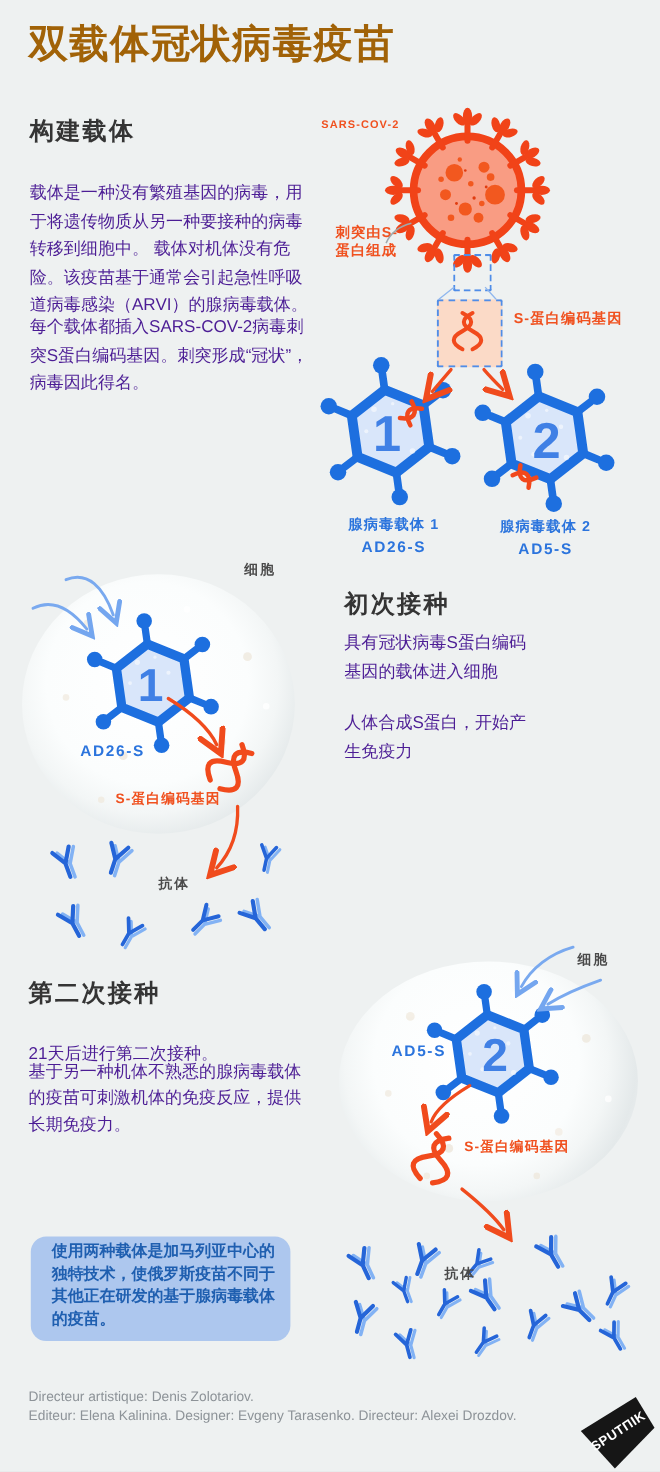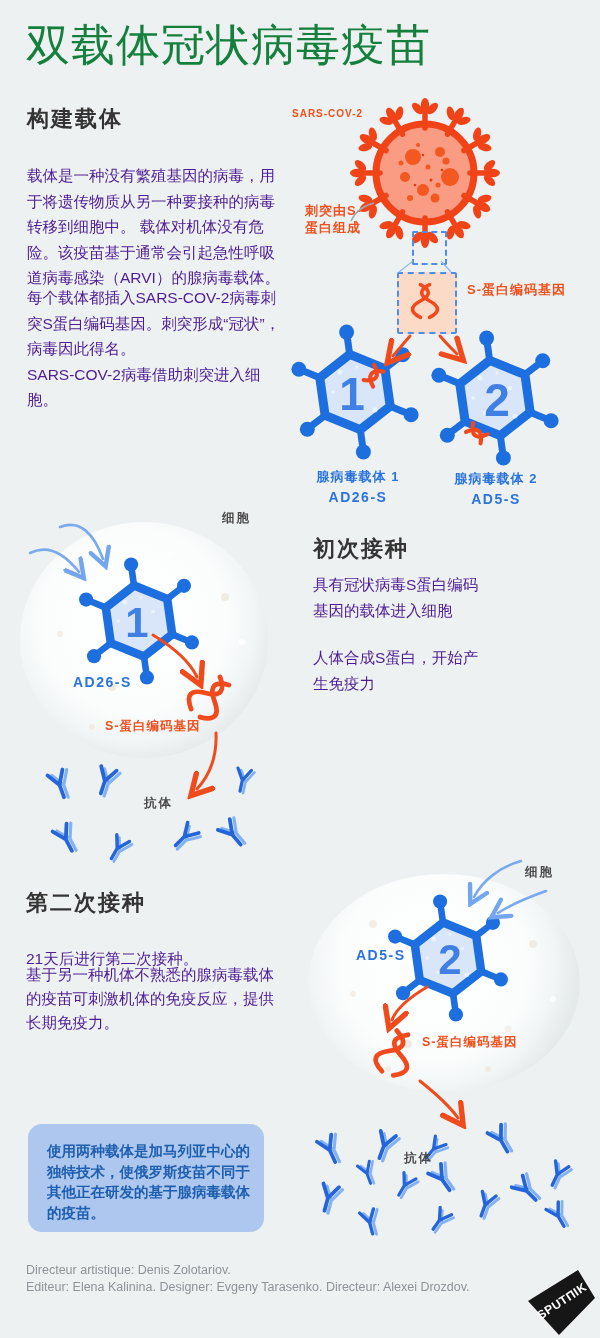--- a/index.html
+++ b/index.html
@@ -3,36 +3,36 @@
 <meta charset="utf-8">
 <style>
   html,body{margin:0;padding:0;background:#dfe3e4;}
   .canvas{
     position:relative;width:600px;height:1338px;margin:0 auto;
     background:#eef1f1;overflow:hidden;
     font-family:"Liberation Sans","DejaVu Sans",sans-serif;
     color:#3b3b3b;
   }
   .abs{position:absolute;}
-  .title{left:26px;top:16px;font-size:44px;font-weight:400;color:#15803d;letter-spacing:1px;}
+  .title{left:26px;top:16px;font-size:36px;font-weight:700;color:#a16207;letter-spacing:1px;}
   .h2{font-size:22px;font-weight:700;color:#343434;letter-spacing:2px;}
   .body-txt{font-size:15.5px;line-height:25.5px;font-weight:500;color:#4c1d95;}
   .o-label{color:#f0511f;font-weight:700;letter-spacing:1px;}
   .b-label{color:#2b74dd;font-weight:700;letter-spacing:1px;}
   .d-label{color:#4a4a4a;font-weight:700;font-size:12.5px;letter-spacing:2px;text-align:right;}
   .hex-num{font-weight:700;color:#4080e5;transform:translate(-50%,-50%);}
   .cell{
     border-radius:50%;
     background:radial-gradient(circle at 46% 42%, #ffffff 0%, #fbfdfd 48%, #f3f6f6 62%, #e4e9ea 75%, #e9edee 81%, #eff1f1 89%);
   }
   .dash-box{border:2px dashed #4f8de8;border-radius:2px;}
   .callout{
     left:28px;top:1124px;width:236px;
     background:#adc7ee;border-radius:14px;
-    padding:17px 10px 9px 19px;box-sizing:border-box;
+    padding:4px 10px 9px 19px;box-sizing:border-box;
     font-size:14.5px;line-height:20.5px;font-weight:700;color:#1f5fb0;
   }
   .credits{font-size:12.5px;line-height:17px;color:#8d9398;}
   .source{font-size:12.5px;font-weight:700;color:#42484c;}
   svg{display:block;}
 </style>
 </head>
 <body>
 
 <div class="canvas">
@@ -71,21 +71,20 @@
       </g>
     </defs>
   </svg>
 
   <div class="abs title">双载体冠状病毒疫苗</div>
 
   <div class="abs h2" style="left:27px;top:104px;">构建载体</div>
   <div class="abs body-txt" style="left:27px;top:163px;width:256px;">载体是一种没有繁殖基因的病毒，用于将遗传物质从另一种要接种的病毒转移到细胞中。 载体对机体没有危险。该疫苗基于通常会引起急性呼吸道病毒感染（ARVI）的腺病毒载体。</div>
   <div class="abs body-txt" style="left:27px;top:285px;width:256px;">
     <div>每个载体都插入SARS-COV-2病毒刺突S蛋白编码基因。刺突形成“冠状”，病毒因此得名。</div>
-    <div>SARS-COV-2病毒借助刺突进入细胞。</div>
   </div>
 
   <div class="abs o-label" style="left:292px;top:108px;font-size:10px;">SARS-COV-2</div>
 
   <svg class="abs" style="left:343px;top:95px;" width="164" height="156" viewBox="0 0 164 156">
     <defs>
       <g id="spk">
         <line x1="82" y1="33" x2="82" y2="18" stroke="#f14318" stroke-width="5.5" stroke-linecap="round"></line>
         <ellipse cx="82" cy="10.5" rx="4.2" ry="7.5" fill="#f14318"></ellipse>
         <ellipse cx="74.5" cy="13.5" rx="3.8" ry="7" fill="#f14318" transform="rotate(-44 74.5 13.5)"></ellipse>

